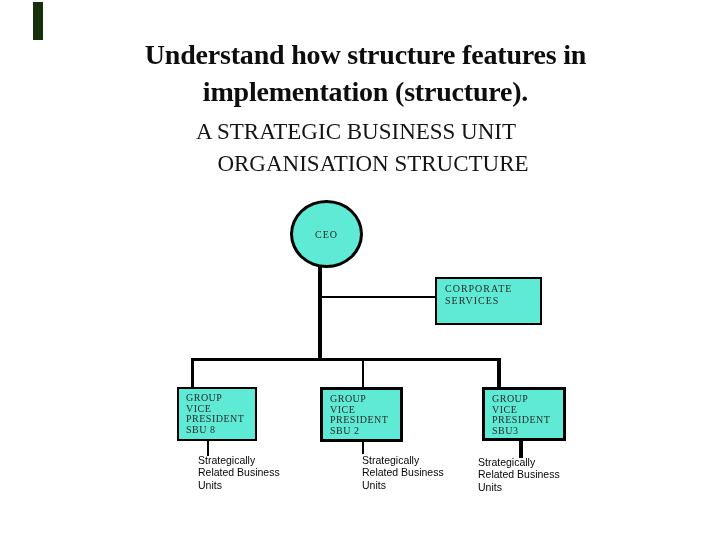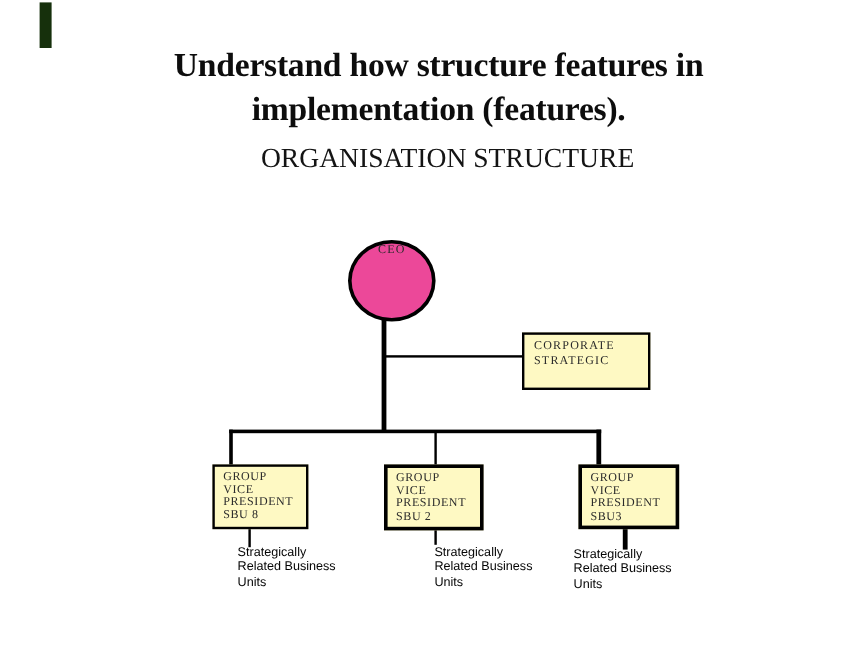--- a/index.html
+++ b/index.html
@@ -24,26 +24,26 @@
   .l-main-h{left:191px;top:358px;width:310px;height:3px;}
   .l-drop1{left:191px;top:358px;width:3px;height:30px;}
   .l-drop2{left:362px;top:360px;width:2px;height:28px;}
   .l-drop3{left:497px;top:358px;width:4px;height:30px;}
   .l-sub1{left:207px;top:440px;width:2px;height:16px;}
   .l-sub2{left:362px;top:441px;width:2px;height:13px;}
   .l-sub3{left:519px;top:440px;width:4px;height:18px;}
 
   
   .ceo{left:290px;top:200px;width:73px;height:68px;border:3px solid #000;
-       border-radius:50%;box-sizing:border-box;display:flex;align-items:flex-start;
-       justify-content:center;background:#ec4899;}
+       border-radius:50%;box-sizing:border-box;display:flex;align-items:center;
+       justify-content:center;background:#5eead4;}
   .ceo span{font-size:10px;letter-spacing:1px;color:#2b2b2b;}
 
   
-  .box{box-sizing:border-box;background:#fef9c3;color:#2b2b2b;
+  .box{box-sizing:border-box;background:#5eead4;color:#2b2b2b;
        font-size:10px;line-height:10.7px;letter-spacing:0.5px;}
   .box div{white-space:nowrap;}
   .cs{left:435px;top:277px;width:107px;height:48px;border:2px solid #000;
       padding:4px 0 0 8px;line-height:11.5px;letter-spacing:1px;}
   .sbu{padding:4px 0 0 7px;font-family:Liberation Serif, serif;}
   .sbu1{left:177px;top:387px;width:80px;height:54px;border:2px solid #000;}
   .sbu2{left:320px;top:387px;width:83px;height:55px;border:3px solid #000;}
   .sbu3{left:482px;top:387px;width:84px;height:54px;border:3px solid #000;}
 
   
@@ -53,44 +53,45 @@
   .sl2{left:342px;top:454px;}
   .sl3{left:458px;top:456px;}
 </style>
 </head>
 <body>
 
 <div class="abs accent-bar"></div>
 
 <div class="abs title">
   <div>Understand how structure features in</div>
-  <div>implementation (features).</div>
+  <div>implementation (structure).</div>
 </div>
 
 <div class="abs subtitle">
+  <div>A STRATEGIC BUSINESS UNIT</div>
   <div class="sub2">ORGANISATION STRUCTURE</div>
 </div>
 
 <div class="abs line l-ceo-v"></div>
 <div class="abs line l-cs-h"></div>
 <div class="abs line l-main-h"></div>
 <div class="abs line l-drop1"></div>
 <div class="abs line l-drop2"></div>
 <div class="abs line l-drop3"></div>
 <div class="abs line l-sub1"></div>
 <div class="abs line l-sub2"></div>
 <div class="abs line l-sub3"></div>
 
 <div class="abs ceo">
   <span>CEO</span>
 </div>
 
 <div class="abs box cs">
   <div>CORPORATE</div>
-  <div>STRATEGIC</div>
+  <div>SERVICES</div>
 </div>
 
 <div class="abs box sbu sbu1">
   <div>GROUP</div>
   <div>VICE</div>
   <div>PRESIDENT</div>
   <div>SBU 8</div>
 </div>
 <div class="abs box sbu sbu2">
   <div>GROUP</div>

